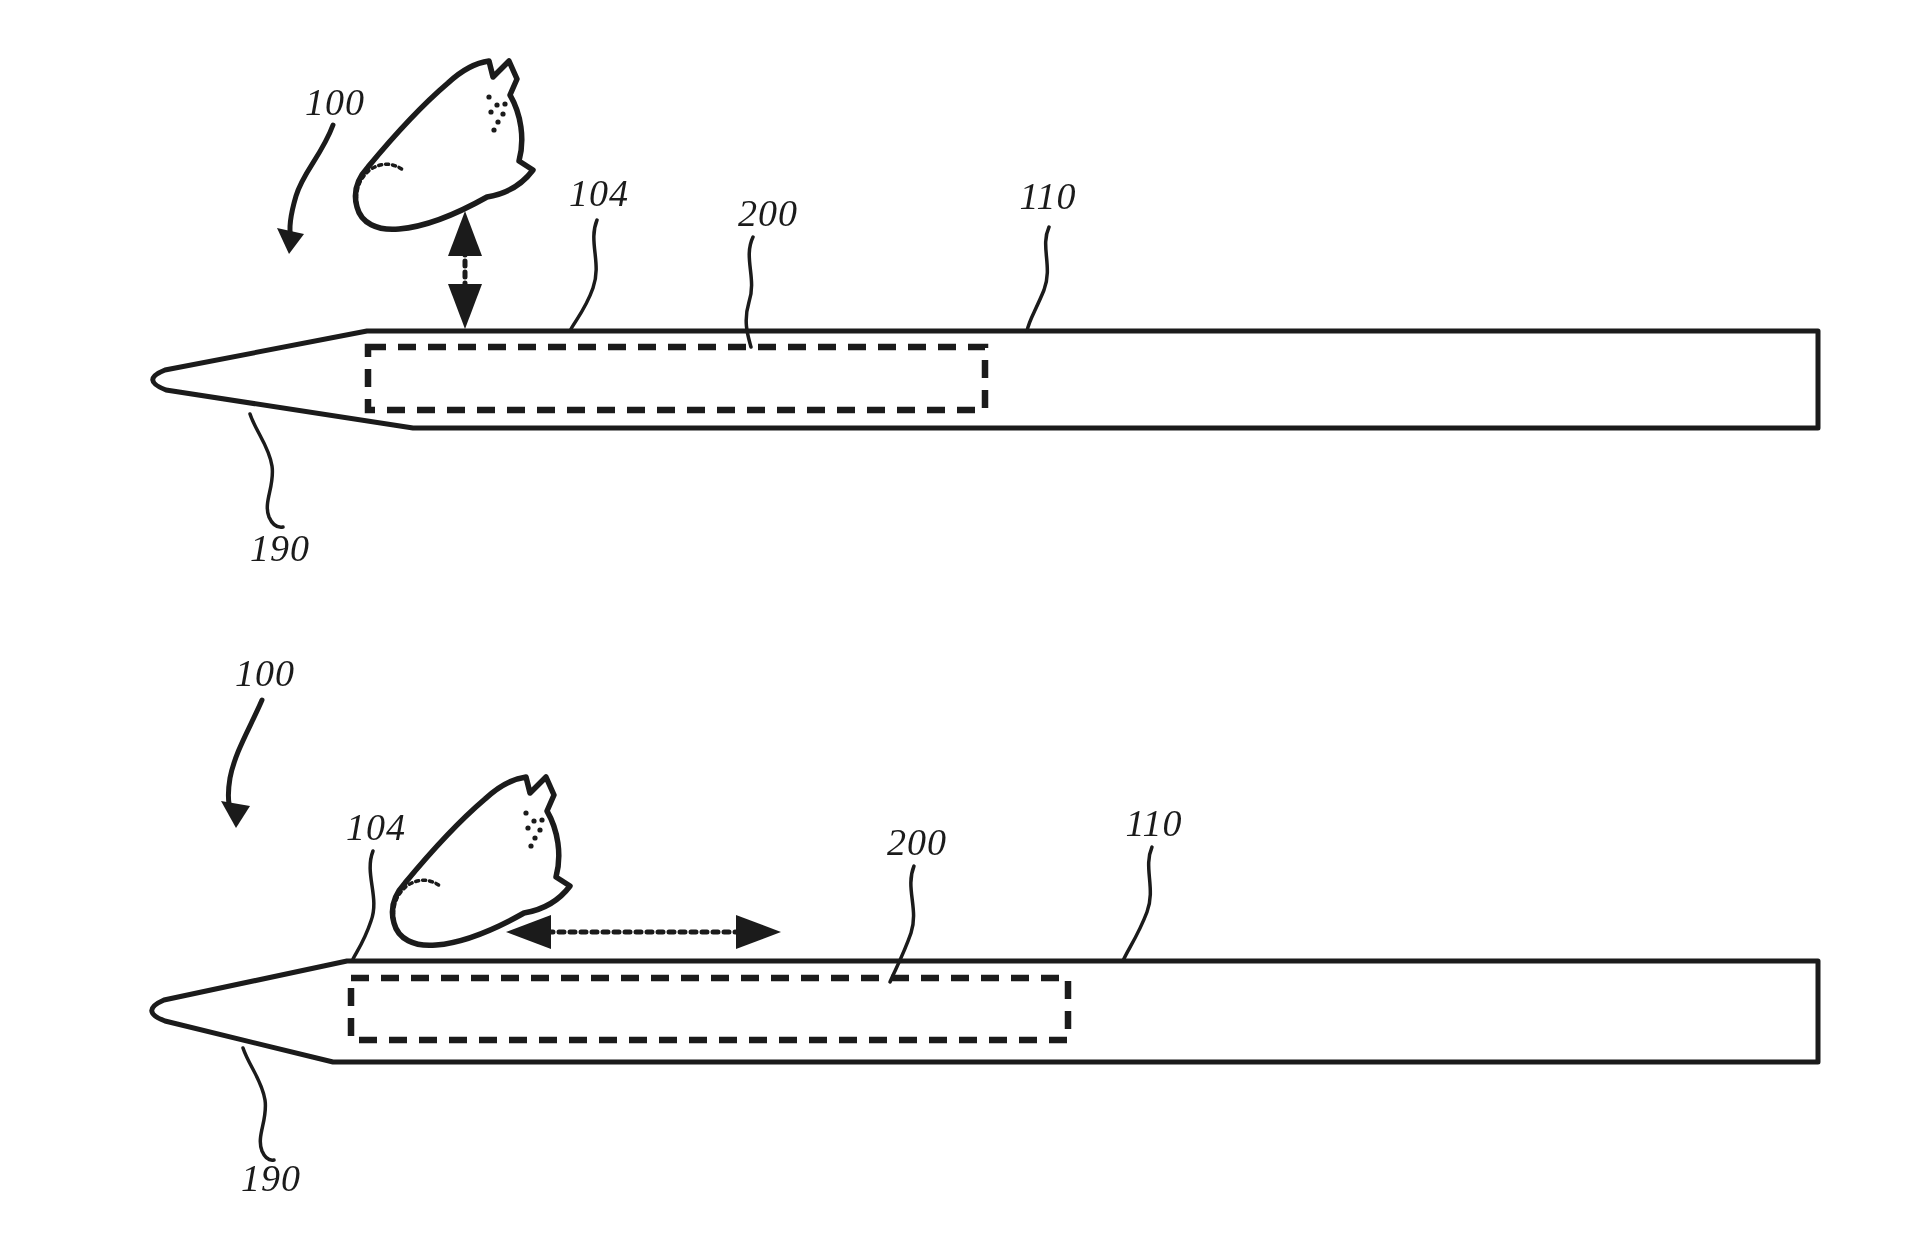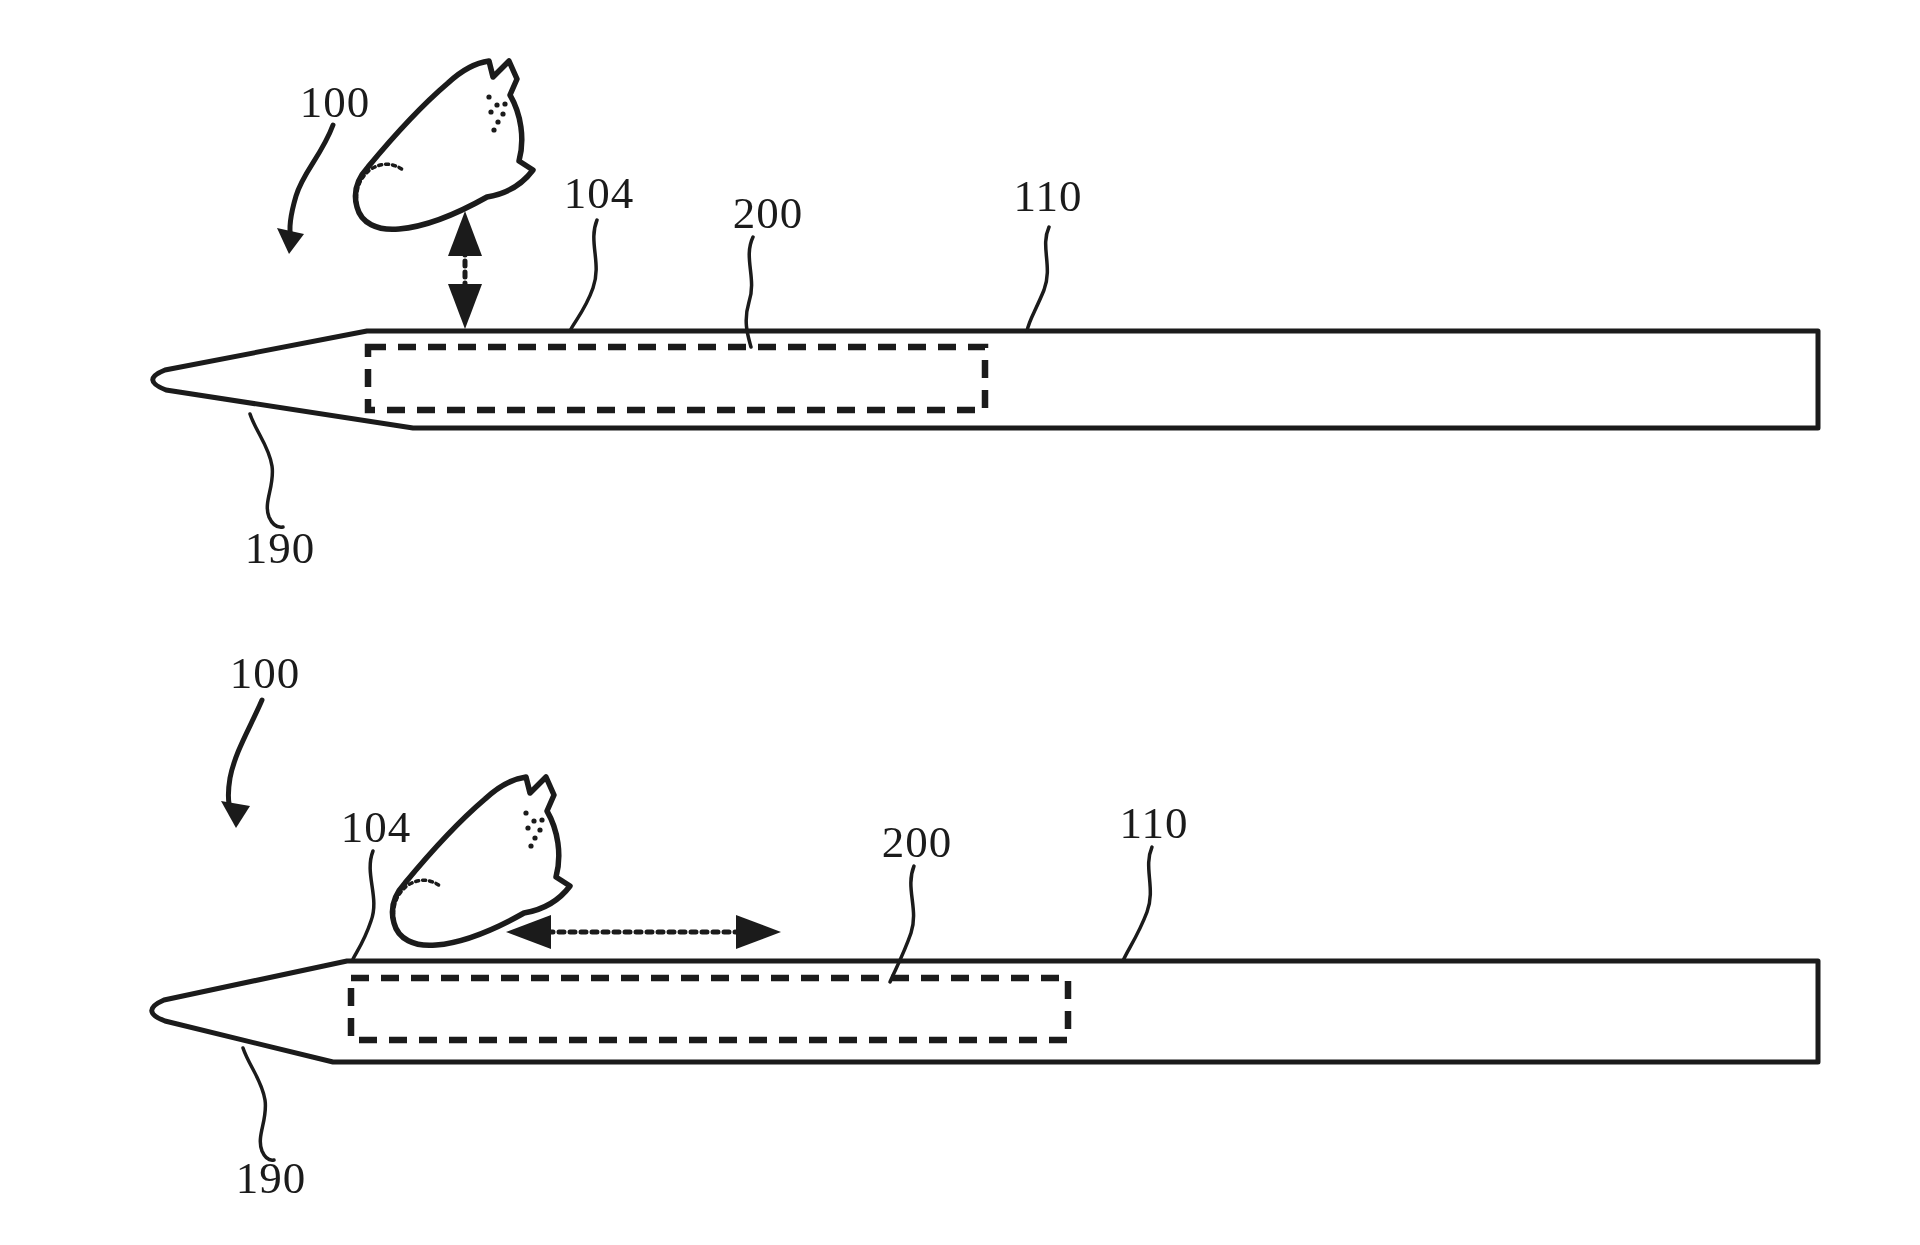--- a/index.html
+++ b/index.html
@@ -7,25 +7,26 @@
     position:relative;
     width:1920px;height:1245px;
     background:var(--paper,#ffffff);
     overflow:hidden;
     font-family:"Liberation Serif", serif;
   }
   svg.lineart{position:absolute;left:0;top:0;}
   .ref-label{
     position:absolute;
     transform:translate(-50%,-50%);
-    font-size:45px;
+    font-size:38px;
     letter-spacing:1px;
     color:var(--ink,#1b1b1b);
     white-space:nowrap;
     user-select:none;
+    font-style:italic;
   }
   .ink-stroke{stroke:var(--ink,#1b1b1b);fill:none;stroke-linecap:round;stroke-linejoin:round;}
   .ink-fill{fill:var(--ink,#1b1b1b);stroke:none;}
   .body-shape{stroke:var(--ink,#1b1b1b);fill:#ffffff;stroke-width:5;stroke-linejoin:round;}
   .dashed-region{stroke:var(--ink,#1b1b1b);fill:none;stroke-width:6.5;stroke-dasharray:18 12;}
   .leader{stroke-width:3.5;}
   .arrow-shaft{stroke-width:5;stroke-dasharray:5 6;}
   .curved-arrow{stroke-width:5;}
   .finger{stroke-width:5.5;}
   .nail{stroke-width:3.5;stroke-dasharray:3 4;}

